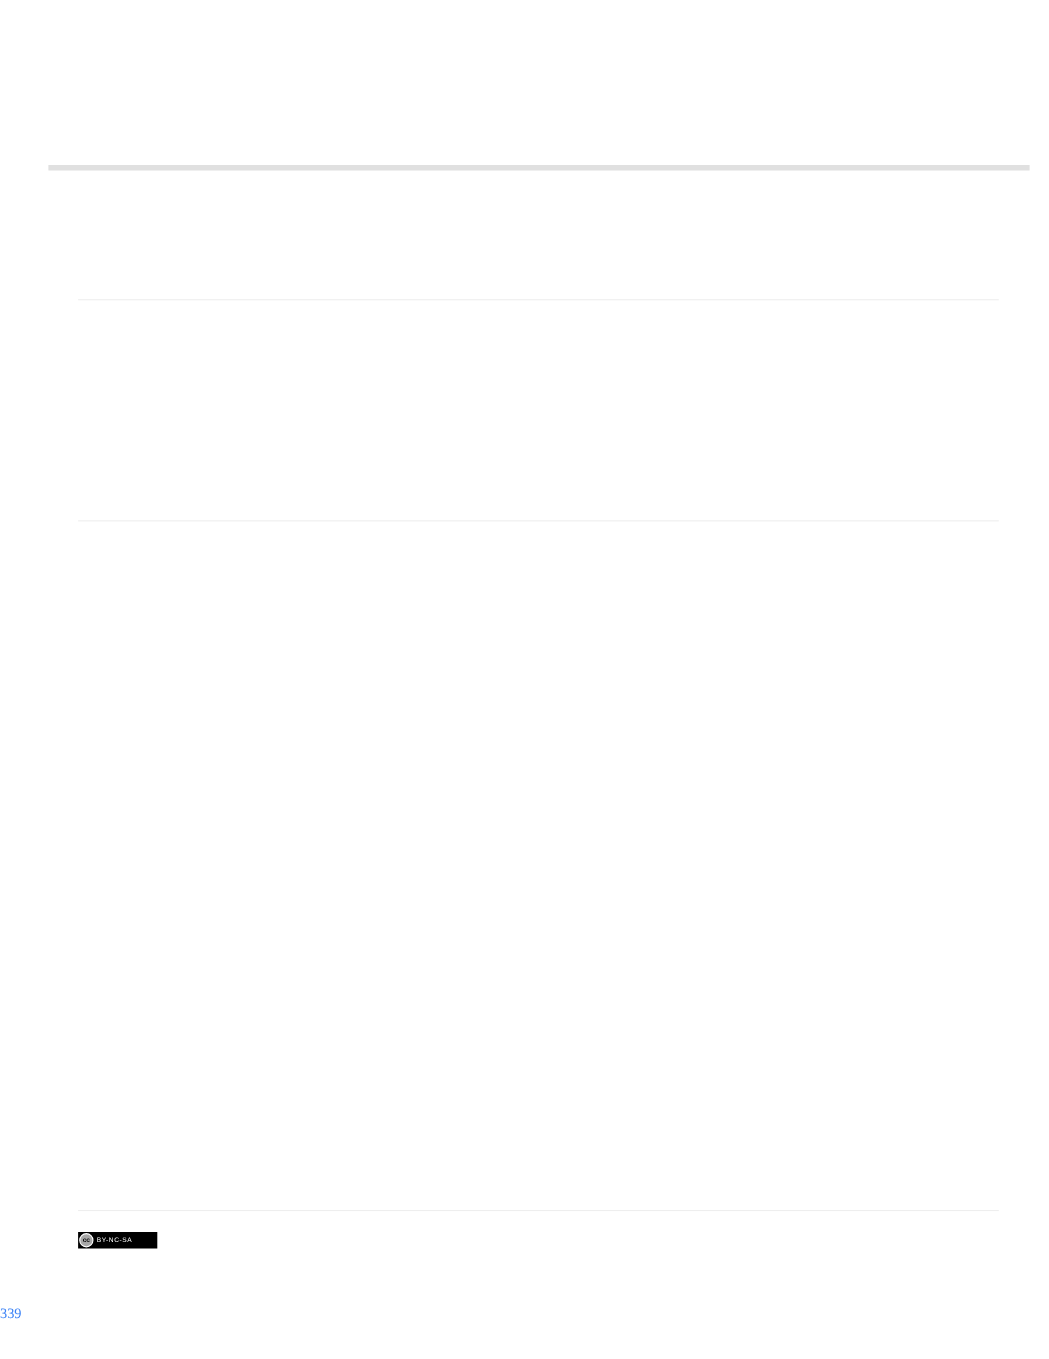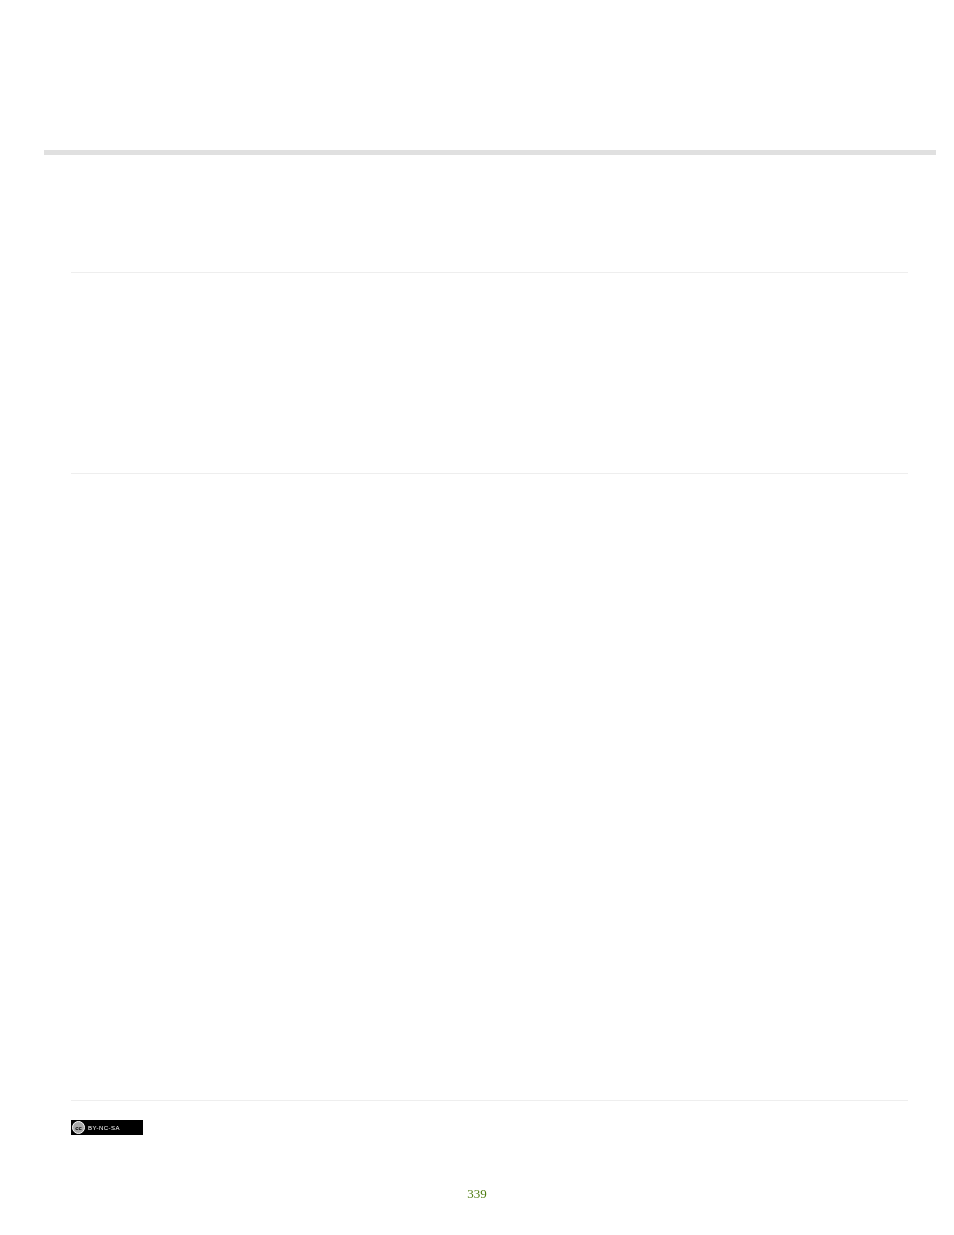--- a/index.html
+++ b/index.html
@@ -66,23 +66,22 @@
       font-family: Arial, sans-serif;
       letter-spacing: 0.5px;
       margin-left: 2px;
       white-space: nowrap;
     }
     .page-number {
       position: absolute;
       top: 1186px;
       left: 0;
       right: 0;
-      text-align: center;
       font-size: 13px;
-      color: #4d7c0f;
+      color: #3b82f6;
       font-family: Georgia, 'Times New Roman', serif;
     }
   </style>
 </head>
 <body>
 
 <div class="top-rule"></div>
 
 <div class="thin-rule rule-1"></div>
 <div class="thin-rule rule-2"></div>

